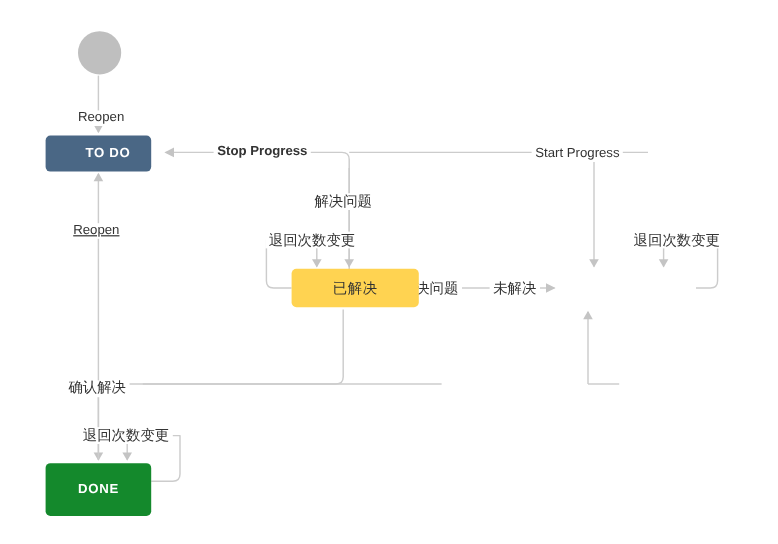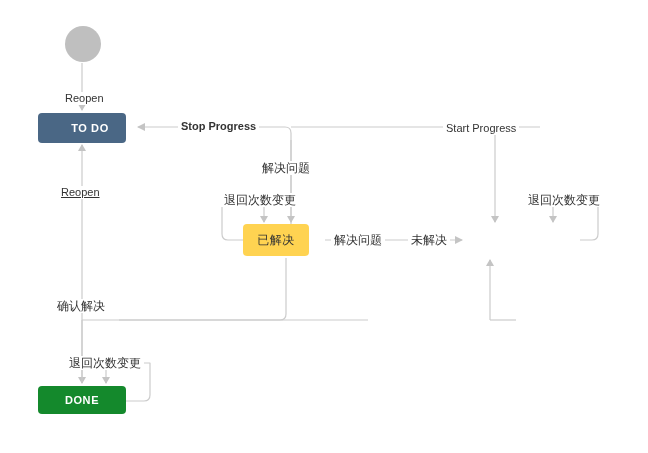--- a/index.html
+++ b/index.html
@@ -129,26 +129,26 @@
 
     </g>
   </svg>
 
   <div class="start-node" style="left:65px; top:26px; width:36px; height:36px;"></div>
 
   <div class="node node-todo" style="left:38px; top:113px; width:88px; height:30px;">
     <span>TO DO</span>
   </div>
 
-  <div class="node node-yellow node-cn" style="left:243px; top:224px; width:66px; height:32px;">
+  <div class="node node-yellow node-cn" style="left:243px; top:224px; width:106px; height:32px;">
     <span>已解决</span>
   </div>
 
 
-  <div class="node node-done" style="left:38px; top:386px; width:88px; height:28px;">
+  <div class="node node-done" style="left:38px; top:386px; width:88px; height:44px;">
     <span>DONE</span>
   </div>
 
   <div class="edge-label" style="left:62px; top:92px;">Reopen</div>
 
   <div class="edge-label" style="left:178px; top:120px;font-weight:bold;">Stop Progress</div>
 
   <div class="edge-label" style="left:443px; top:122px;">Start Progress</div>
 
   <div class="edge-label" style="left:58px; top:186px;text-decoration:underline;">Reopen</div>
@@ -156,18 +156,18 @@
   <div class="edge-label edge-label-cn" style="left:259px; top:161px;">解决问题</div>
 
   <div class="edge-label edge-label-cn" style="left:221px; top:193px;">退回次数变更</div>
 
   <div class="edge-label edge-label-cn" style="left:331px; top:233px;">解决问题</div>
 
   <div class="edge-label edge-label-cn" style="left:408px; top:233px;">未解决</div>
 
   <div class="edge-label edge-label-cn" style="left:525px; top:193px;">退回次数变更</div>
 
-  <div class="edge-label edge-label-cn" style="left:54px; top:299px;">确认解决</div>
+  <div class="edge-label edge-label-cn" style="left:54px; top:317px;font-family:Liberation Mono, monospace;">确认解决</div>
 
 
   <div class="edge-label edge-label-cn" style="left:66px; top:356px;">退回次数变更</div>
 
 </div>
 
 </body></html>

